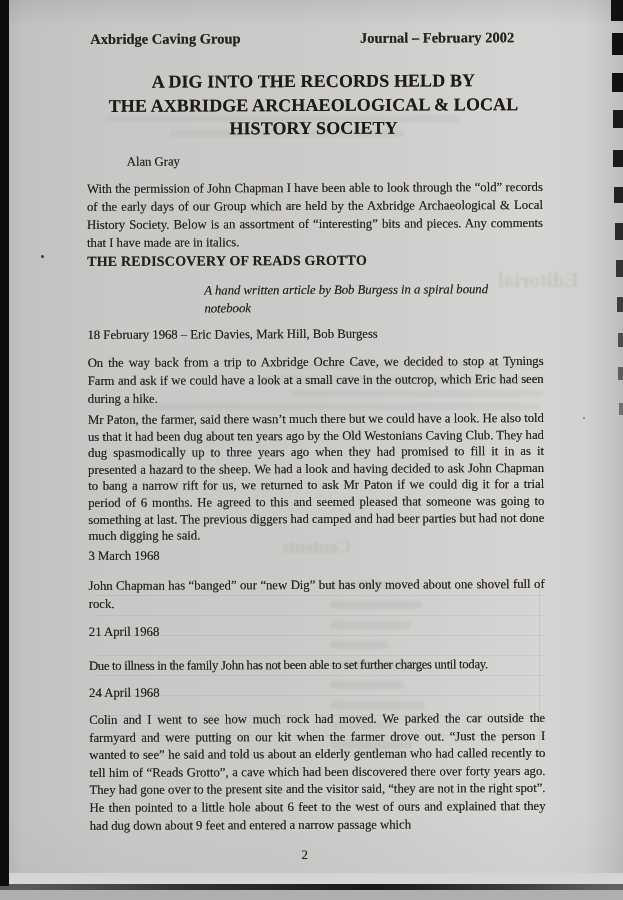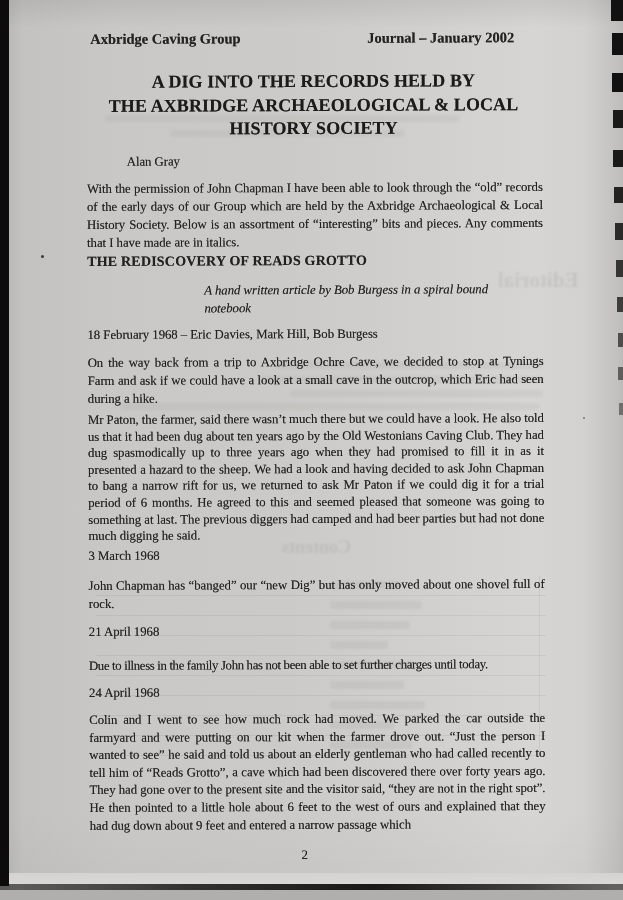--- a/index.html
+++ b/index.html
@@ -94,21 +94,21 @@
       </div>
     <div class="grow">
         <span style="width:82px;"></span>
       </div>
   </div>
 
   <div class="content">
 
     <div class="header-row">
       <span class="hl">Axbridge Caving Group</span>
-      <span class="hr">Journal – January 2002</span>
+      <span class="hr">Journal – February 2002</span>
     </div>
 
     <div class="title">
       <div>A DIG INTO THE RECORDS HELD BY</div>
       <div>THE AXBRIDGE ARCHAEOLOGICAL &amp; LOCAL</div>
       <div>HISTORY SOCIETY</div>
     </div>
 
     <div class="txt author">Alan Gray</div>
 

